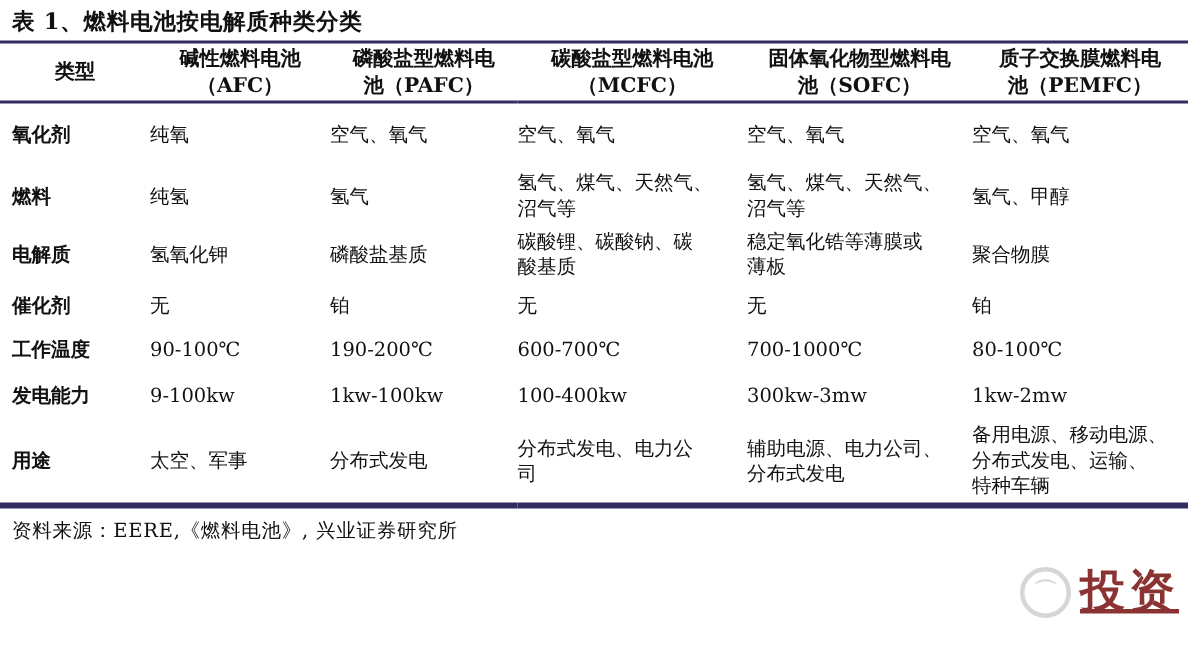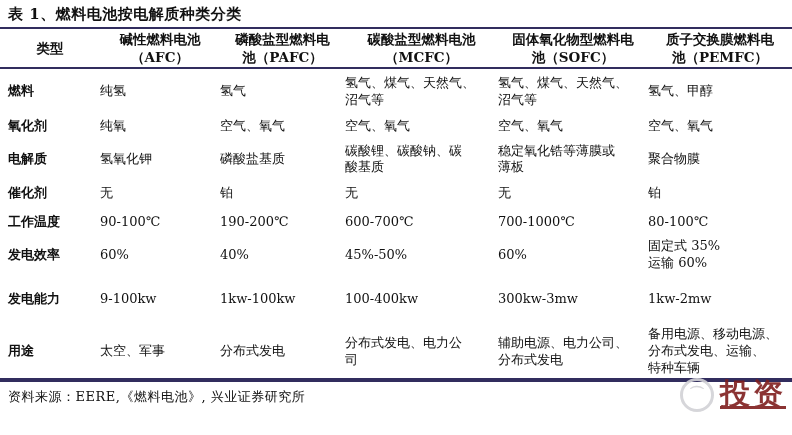--- a/index.html
+++ b/index.html
@@ -125,38 +125,38 @@
           <th>碳酸盐型燃料电池
 （MCFC）</th>
           <th>固体氧化物型燃料电
 池（SOFC）</th>
           <th>质子交换膜燃料电
 池（PEMFC）</th>
         </tr>
     </thead>
     <tbody id="body-rows">
         <tr>
+          <td class="row-label">氧化剂</td>
+          <td>纯氧</td>
+          <td>空气、氧气</td>
+          <td>空气、氧气</td>
+          <td>空气、氧气</td>
+          <td>空气、氧气</td>
+        </tr>
+        <tr>
           <td class="row-label">燃料</td>
           <td>纯氢</td>
           <td>氢气</td>
           <td>氢气、煤气、天然气、
 沼气等</td>
           <td>氢气、煤气、天然气、
 沼气等</td>
           <td>氢气、甲醇</td>
         </tr>
         <tr>
-          <td class="row-label">氧化剂</td>
-          <td>纯氧</td>
-          <td>空气、氧气</td>
-          <td>空气、氧气</td>
-          <td>空气、氧气</td>
-          <td>空气、氧气</td>
-        </tr>
-        <tr>
           <td class="row-label">电解质</td>
           <td>氢氧化钾</td>
           <td>磷酸盐基质</td>
           <td>碳酸锂、碳酸钠、碳
 酸基质</td>
           <td>稳定氧化锆等薄膜或
 薄板</td>
           <td>聚合物膜</td>
         </tr>
         <tr>
@@ -167,29 +167,20 @@
           <td>无</td>
           <td>铂</td>
         </tr>
         <tr>
           <td class="row-label">工作温度</td>
           <td>90-100℃</td>
           <td>190-200℃</td>
           <td>600-700℃</td>
           <td>700-1000℃</td>
           <td>80-100℃</td>
-        </tr>
-        <tr>
-          <td class="row-label">发电效率</td>
-          <td>60%</td>
-          <td>40%</td>
-          <td>45%-50%</td>
-          <td>60%</td>
-          <td>固定式 35%
-运输 60%</td>
         </tr>
         <tr>
           <td class="row-label">发电能力</td>
           <td>9-100kw</td>
           <td>1kw-100kw</td>
           <td>100-400kw</td>
           <td>300kw-3mw</td>
           <td>1kw-2mw</td>
         </tr>
         <tr>

